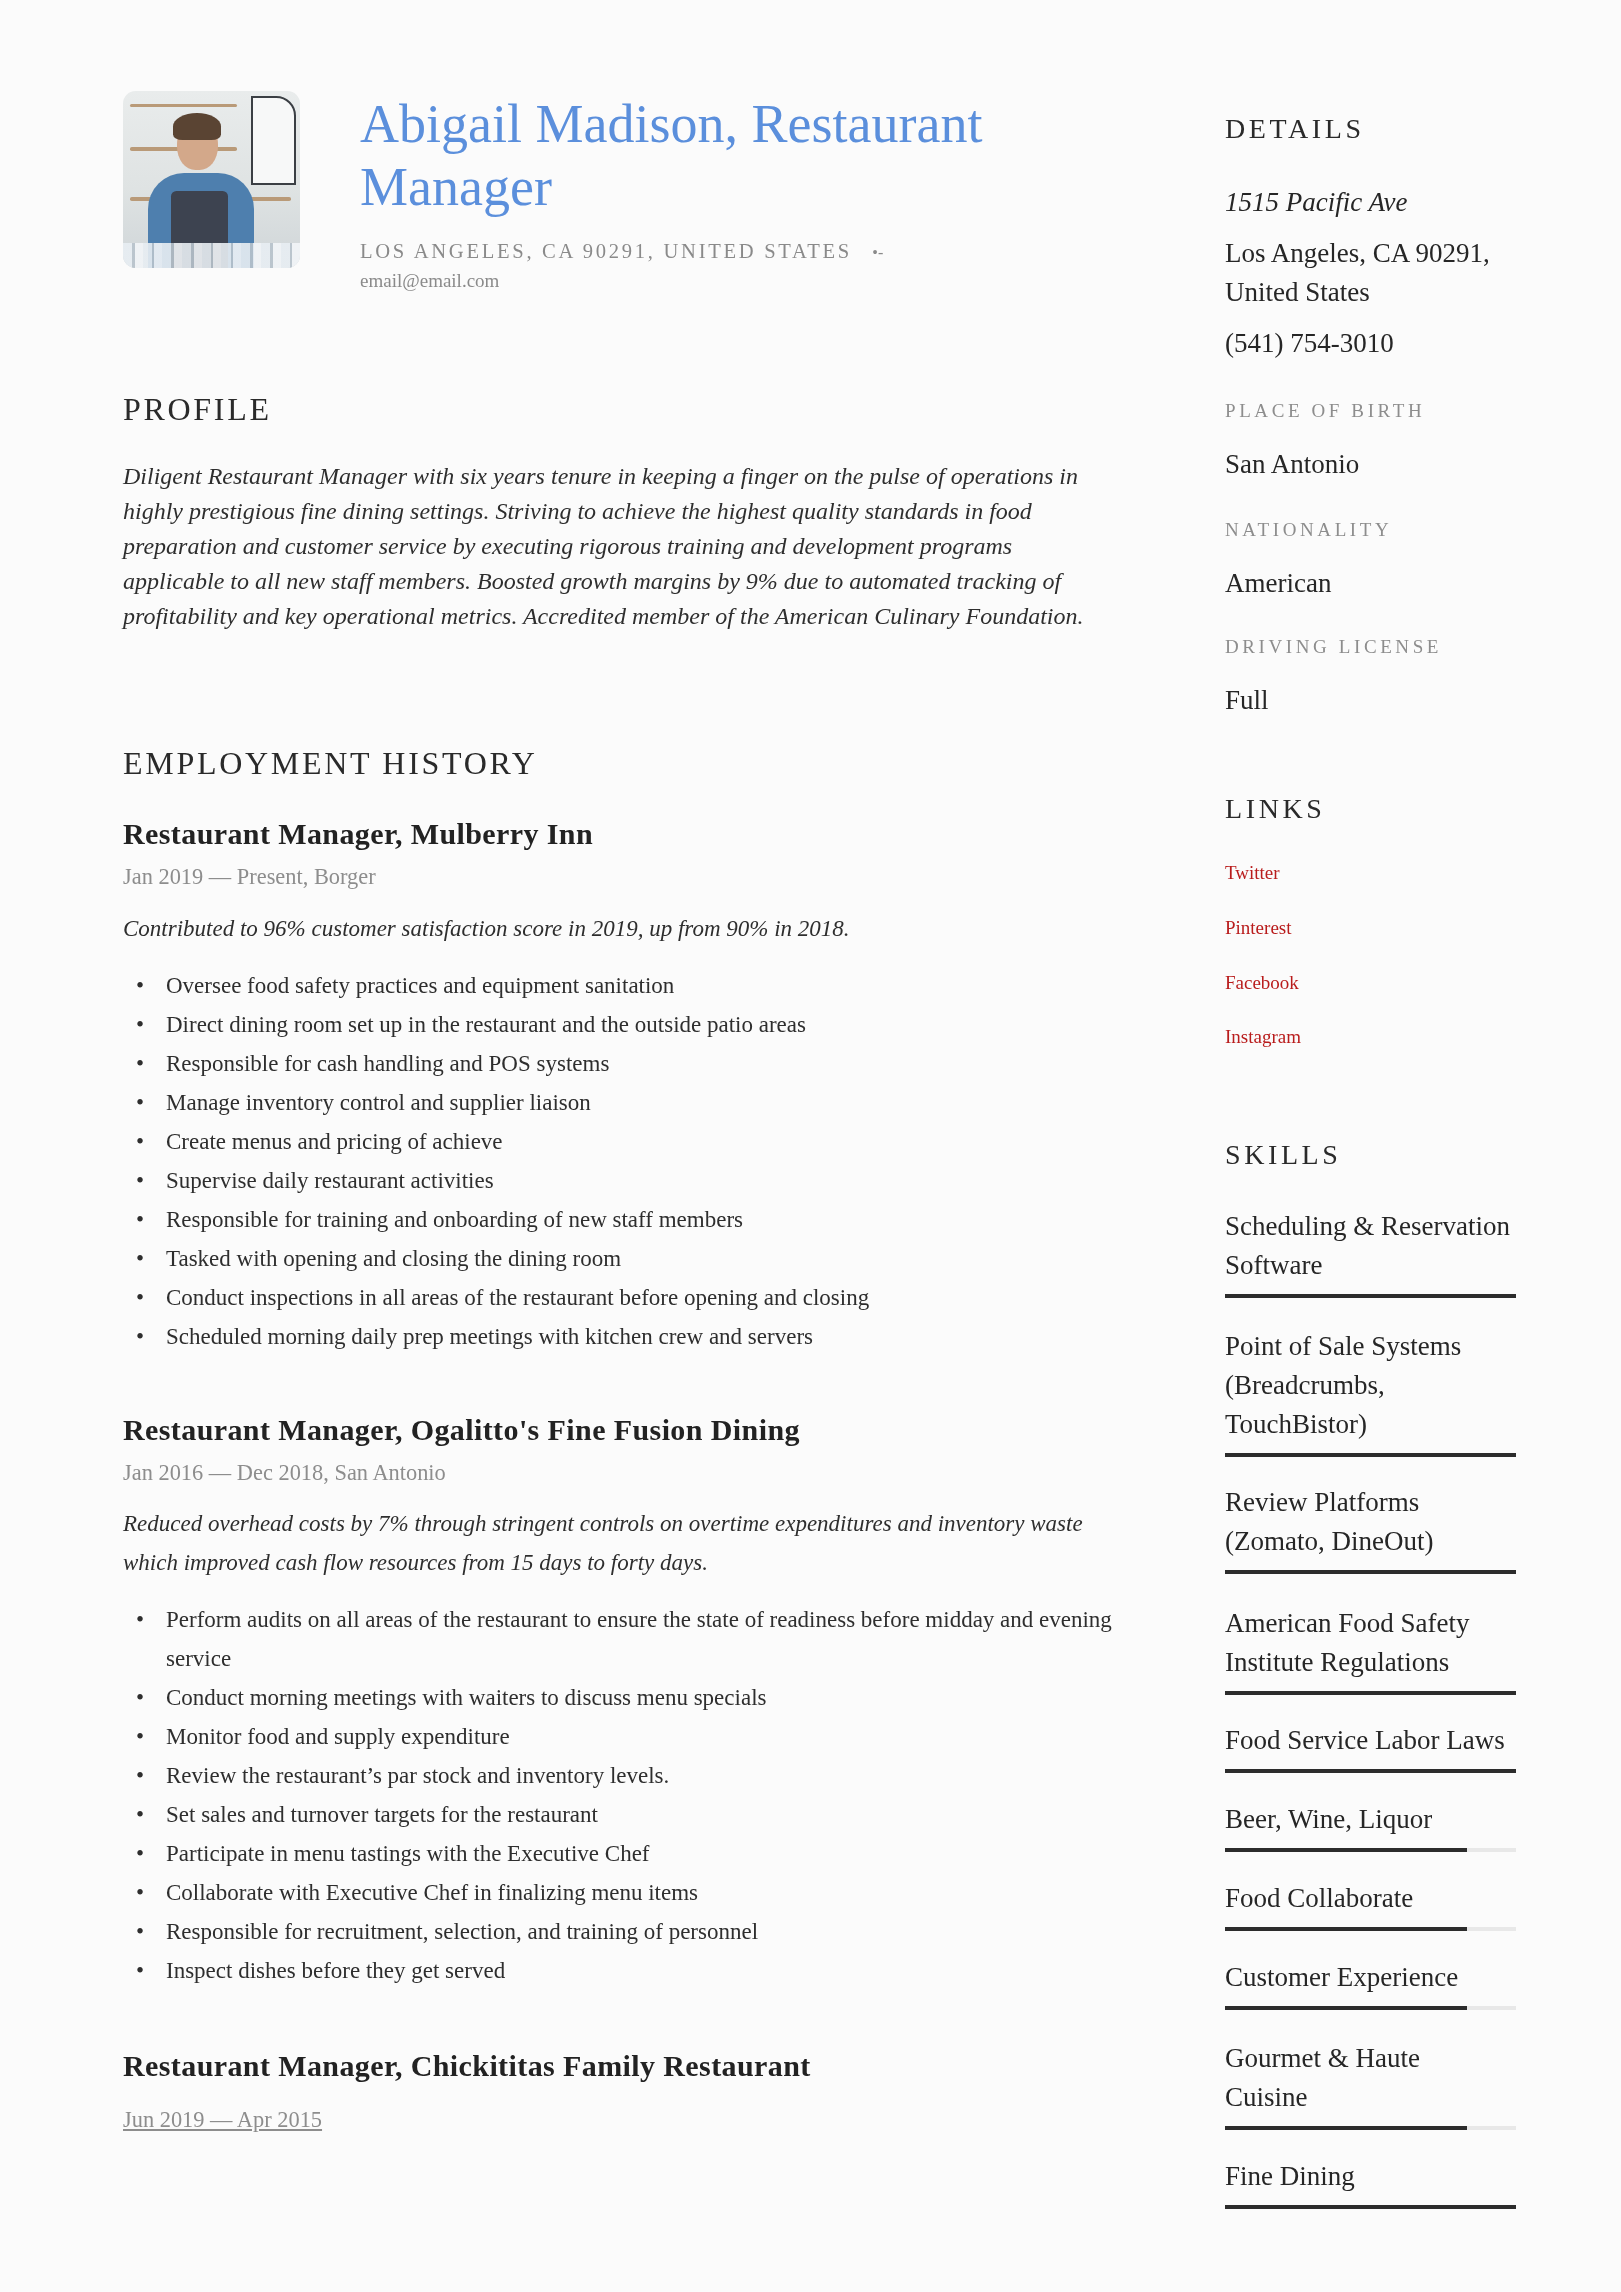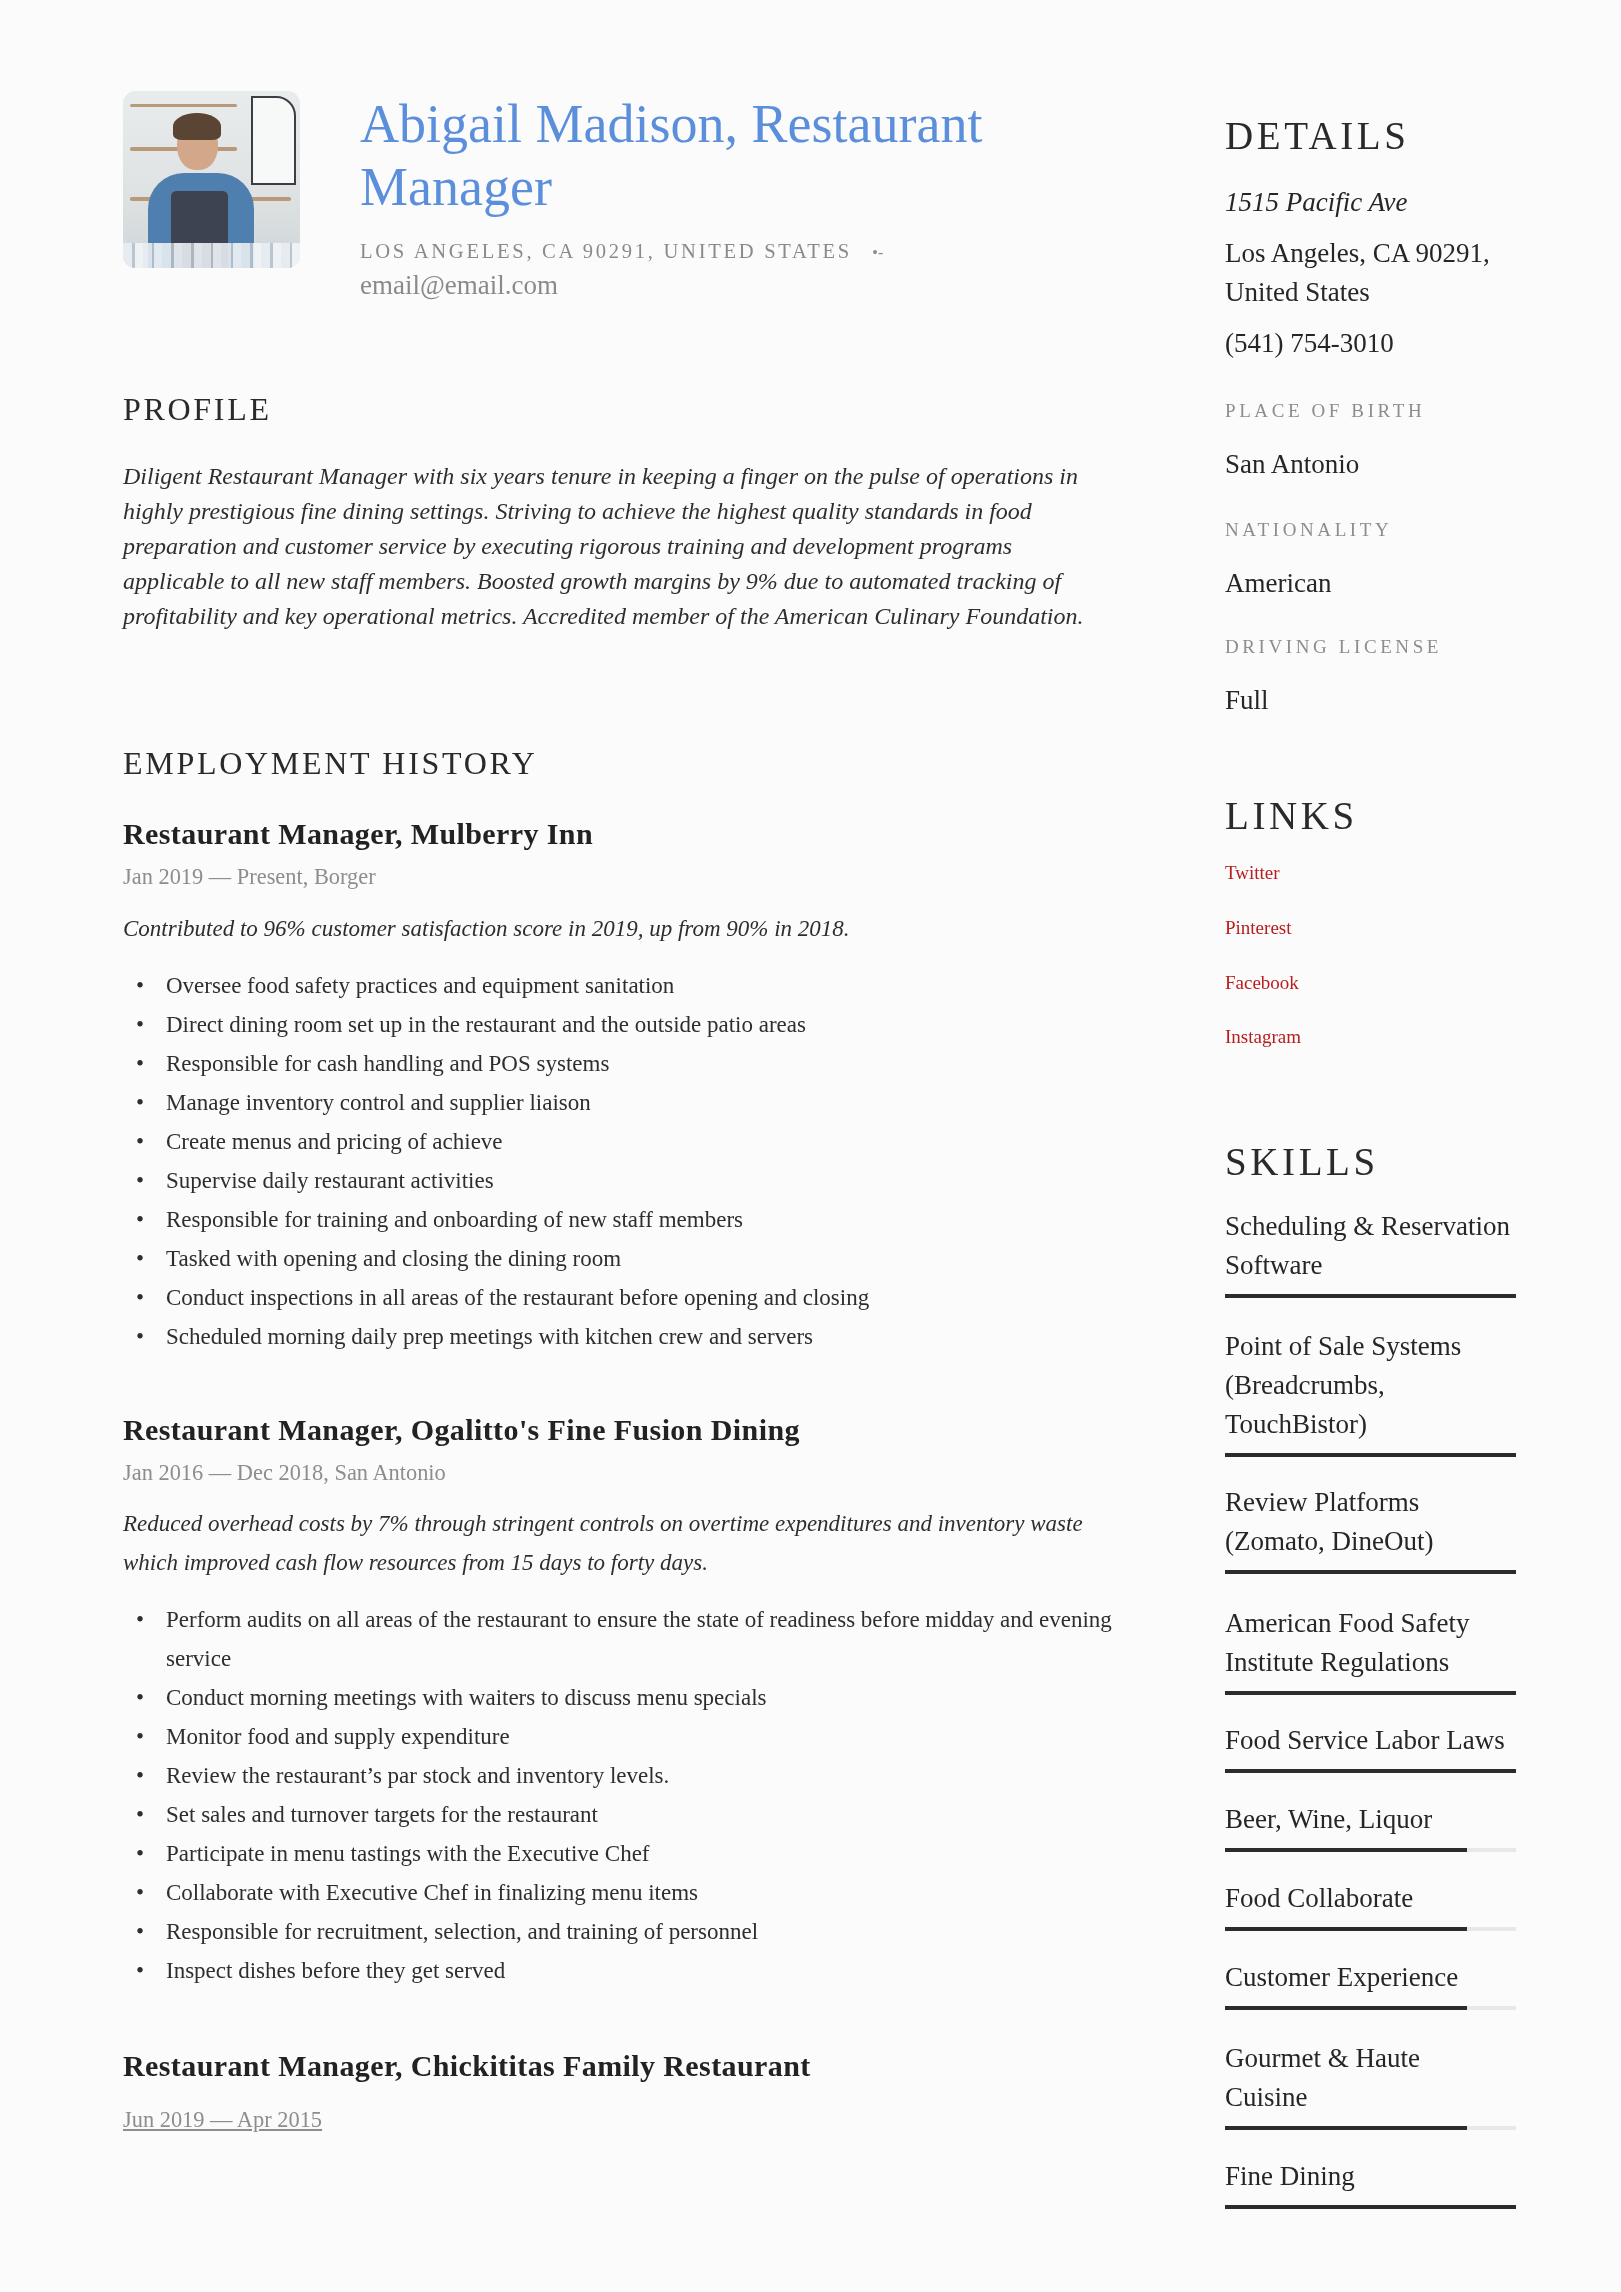--- a/index.html
+++ b/index.html
@@ -21,36 +21,36 @@
   .photo .apron { position:absolute; left:48px; top:100px; width:57px; height:81px; background:#3d4350; border-radius:5.4px 5.4px 0 0; }
   .photo .glasses { position:absolute; left:0; bottom:0; width:100%; height:25px;
     background:repeating-linear-gradient(90deg,#e8eef3 0 9px,#b8c3cc 9px 11.6px,#f2f5f8 11.6px 19.7px); opacity:.9; }
 
   .name {
     left:360px; top:93px; width:681px; font-size:54px; line-height:63px; color:#5b8fdc; font-weight:normal; margin:0;
   }
   .address-line {
     left:360px; top:240px; font-size:20.6px; letter-spacing:2.7px; color:#8a8a8a; text-transform:uppercase;
   }
-  .email { left:360px; top:270px; font-size:27px; color:#8a8a8a; }
+  .email { left:360px; top:270px; font-size:19px; color:#8a8a8a; }
 
   .section-title { font-size:32px; letter-spacing:2.7px; color:#2a2a2a; text-transform:uppercase; margin:0; font-weight:normal; }
   .profile-text {
     left:123px; top:459px; width:967px; font-size:24px; line-height:35px; font-style:italic; color:#2e2e2e; margin:0;
   }
   .job-title { font-size:30px; font-weight:bold; letter-spacing:0.4px; color:#222; margin:0; }
   .job-dates { font-size:22.4px; color:#8d8d8d; }
   .job-summary { font-size:23px; font-style:italic; line-height:39px; color:#2e2e2e; margin:0; width:967px; }
   ul.bullets { margin:0; padding:0 0 0 43px; list-style:none; width:949px; }
   ul.bullets li { position:relative; font-size:23px; line-height:39px; color:#2e2e2e; }
   ul.bullets li::before { content:"\2022"; position:absolute; left:-30px; top:0; color:#2e2e2e; }
 
   
   .rc { left:1225px; width:296px; }
-  .rc-title { font-size:39px; letter-spacing:3.6px; color:#2a2a2a; text-transform:uppercase; margin:0; font-weight:normal; }
+  .rc-title { font-size:28px; letter-spacing:3.6px; color:#2a2a2a; text-transform:uppercase; margin:0; font-weight:normal; }
   .rc-value { font-size:27px; line-height:39px; color:#262626; }
   .rc-label { font-size:19px; letter-spacing:3.6px; color:#8d8d8d; text-transform:uppercase; }
   .rc-link { font-size:19px; color:#b91c1c; text-decoration:none; display:block; }
   .skill { position:absolute; left:1225px; width:291px; }
   .skill .skill-name { font-size:27px; line-height:39px; color:#262626; }
   .skill .track { position:relative; height:3.6px; background:#e8e8e8; margin-top:9px; }
   .skill .fill { position:absolute; left:0; top:0; height:3.6px; background:#2c2c2c; }
 </style>
 </head>
 <body>

